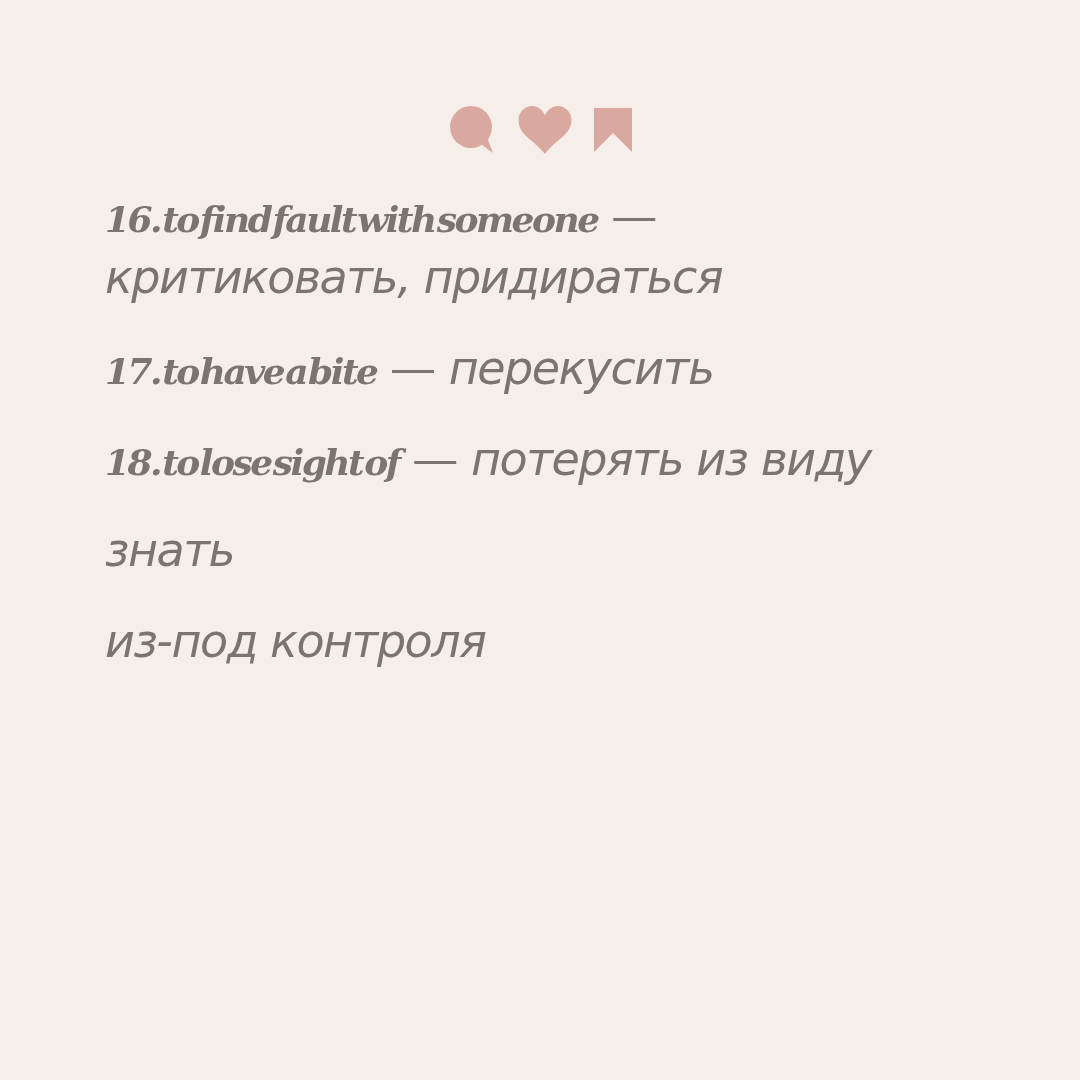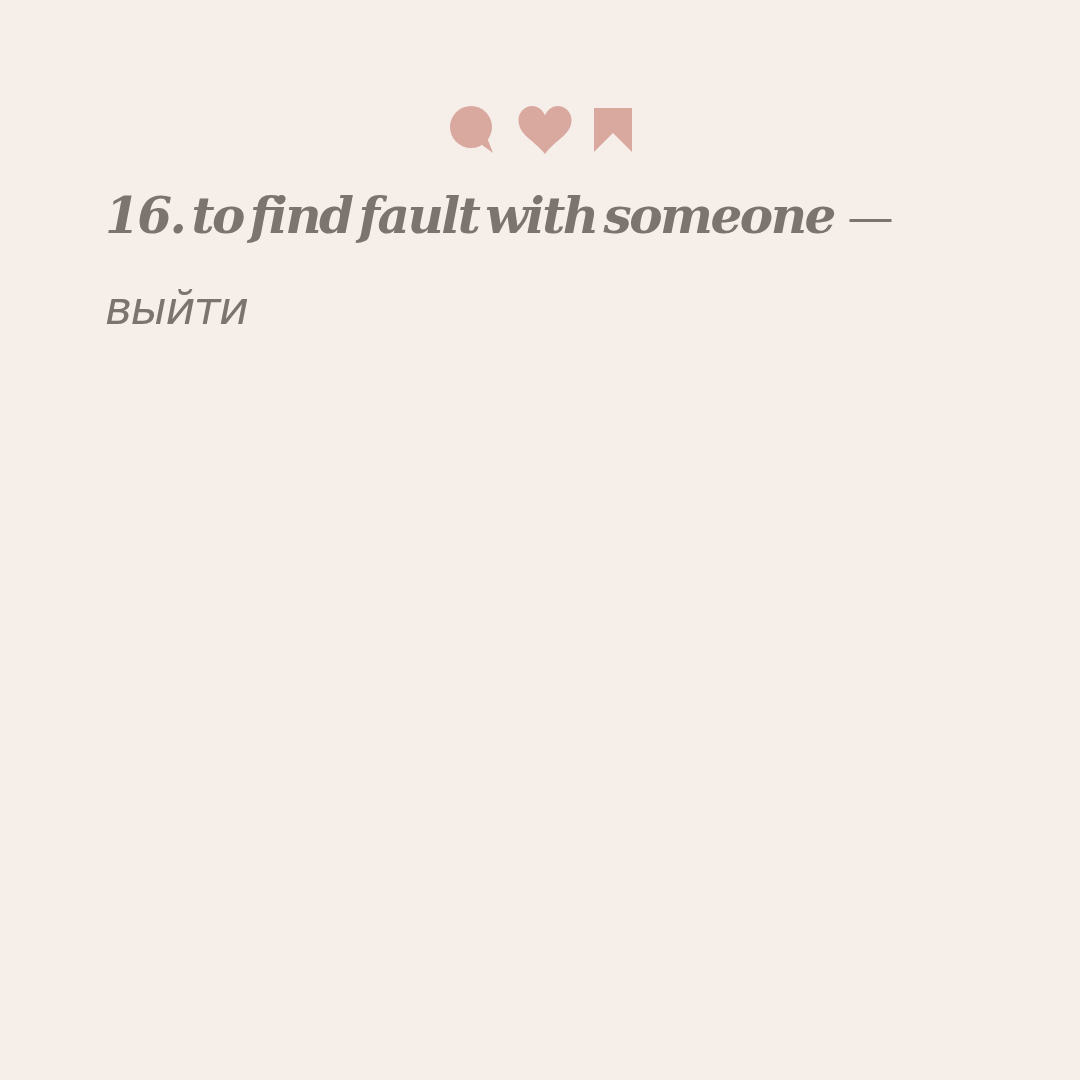--- a/index.html
+++ b/index.html
@@ -34,21 +34,21 @@
     display:flex;
     flex-direction:column;
     gap:30px;
   }
   .item{color:var(--ink);}
   .line{line-height:50px;white-space:nowrap;}
   .seg-en{
     font-family:"DejaVu Serif", serif;
     font-style:italic;
     font-weight:bold;
-    font-size:50px;
+    font-size:36px;
     letter-spacing:-2.5px;
     word-spacing:-8px;
   }
   .seg-dash{
     font-family:"DejaVu Serif", serif;
     font-weight:normal;
     font-size:46px;
     letter-spacing:-1px;
   }
   .seg-ru{
@@ -79,21 +79,29 @@
     <span class="icon">
       <svg width="38" height="44" viewBox="0 0 38 44">
         <polygon points="0,0 38,0 38,44 19,25 0,44"></polygon>
       </svg>
     </span>
   </div>
 
   <div class="list" id="vocab-list">
       <div class="item">
         <div class="line"><span class="seg-en">16. to find fault with someone</span><span class="seg-dash"> — </span></div>
+        <div class="line"><span class="seg-ru">критиковать, придираться</span></div>
       </div>
       <div class="item">
-        <div class="line"><span class="seg-ru">выйти</span></div>
+        <div class="line"><span class="seg-en">17. to have a bite</span><span class="seg-dash"> — </span><span class="seg-ru">перекусить</span></div>
       </div>
       <div class="item">
+        <div class="line"><span class="seg-en">18. to lose sight of</span><span class="seg-dash"> — </span><span class="seg-ru">потерять из виду</span></div>
+      </div>
+      <div class="item">
+        <div class="line"><span class="seg-ru">знать</span></div>
+      </div>
+      <div class="item">
+        <div class="line"><span class="seg-ru">из-под контроля</span></div>
       </div>
     </div>
 
 </div>
 
 </body></html>

